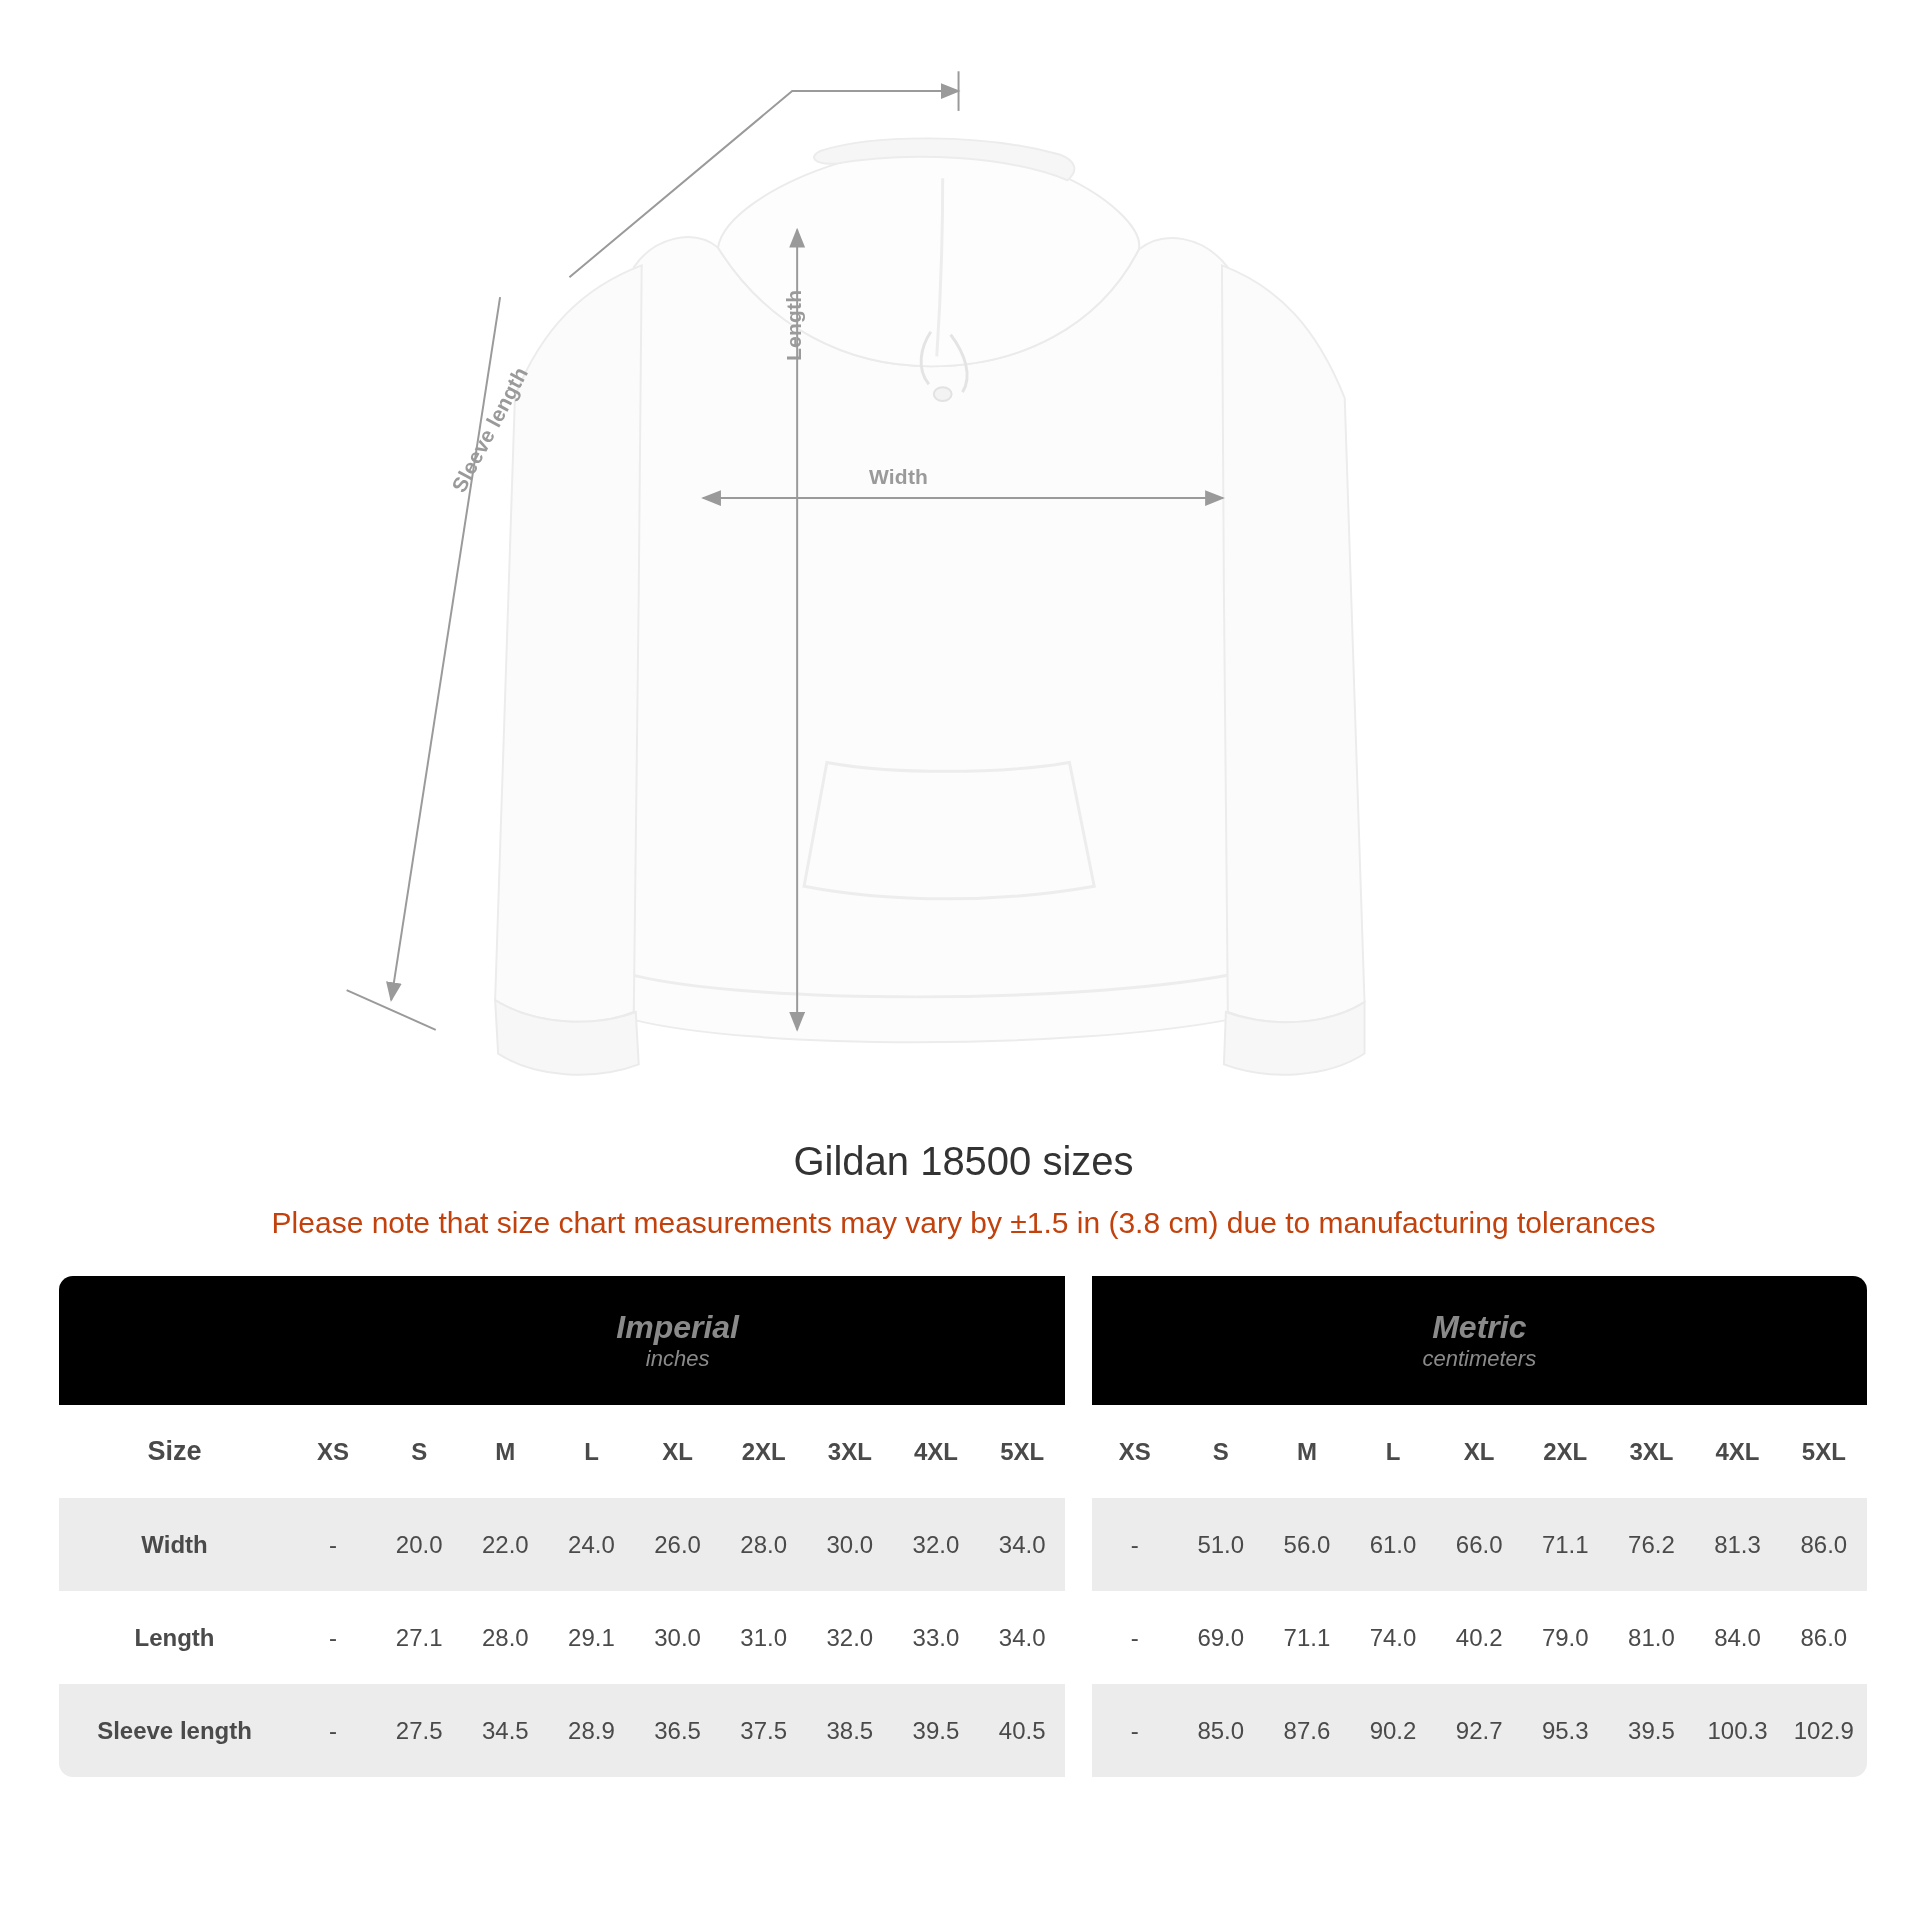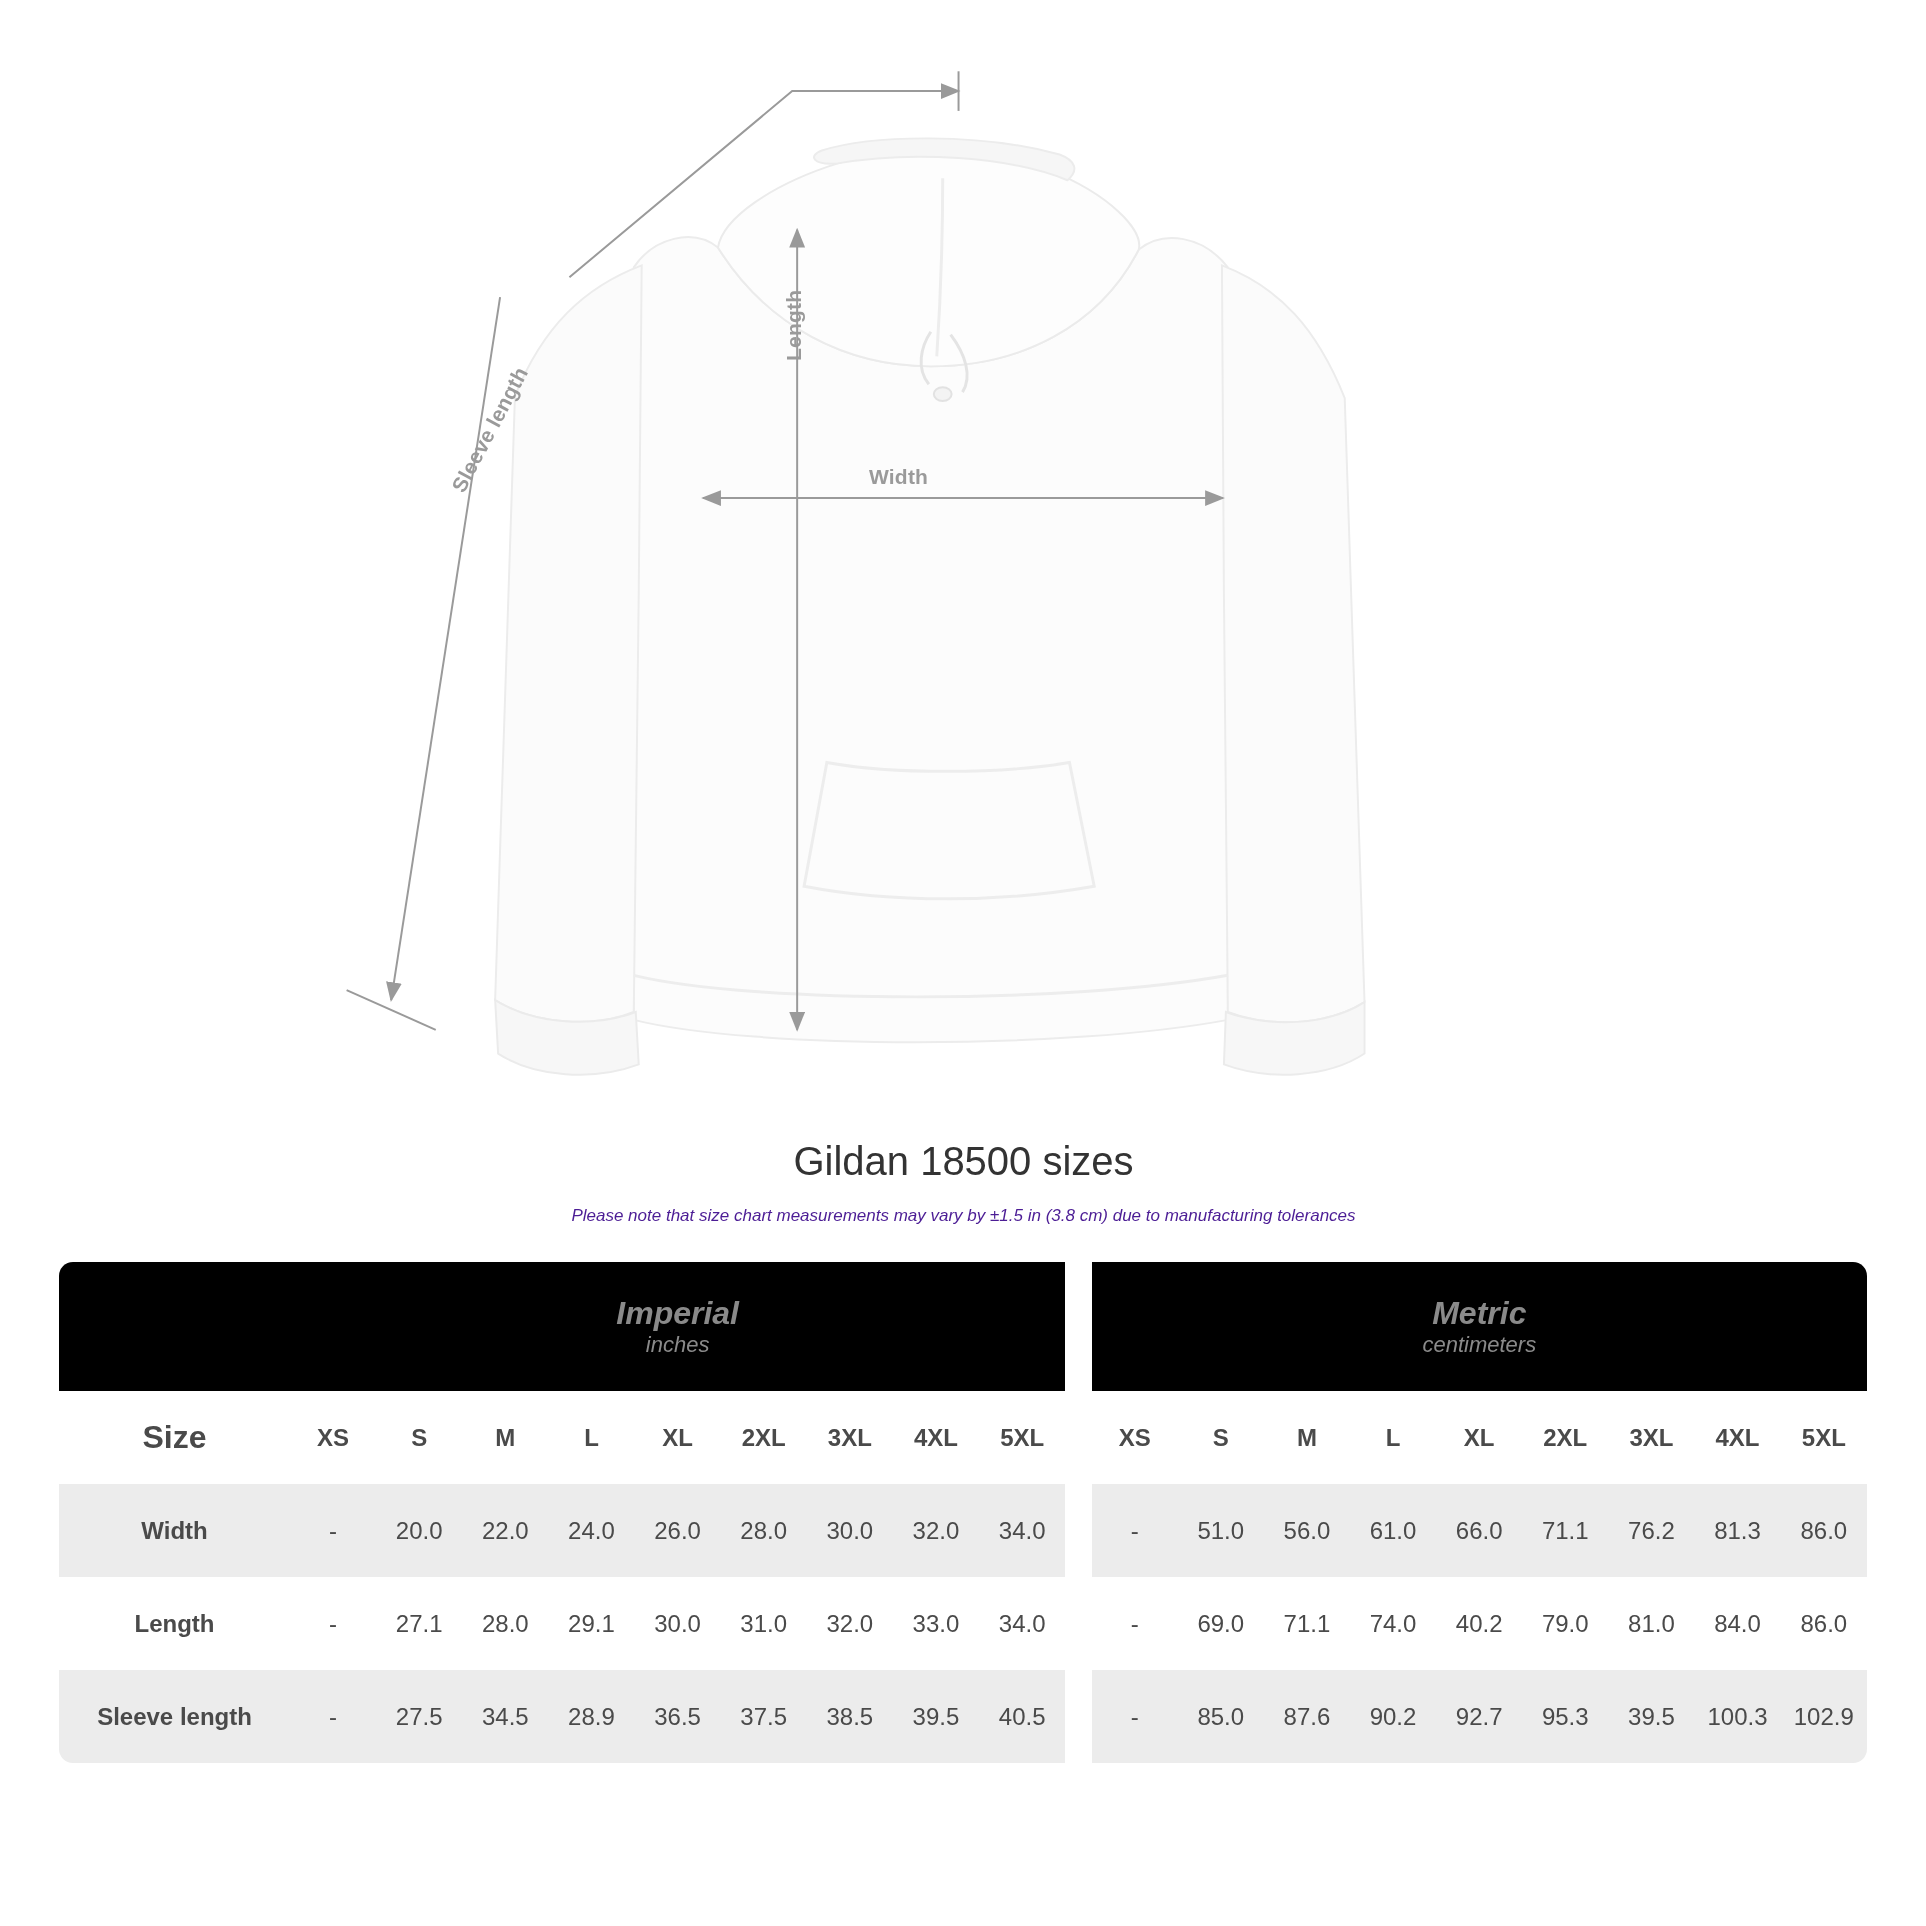--- a/index.html
+++ b/index.html
@@ -57,23 +57,22 @@
     text-align: center;
     margin-top: 30px;
   }
   .chart-title {
     font-size: 40px;
     font-weight: normal;
     color: #333333;
     margin: 0 0 22px 0;
   }
   .chart-note {
-    font-size: 17px;
-    font-style: italic;
-    color: #4c1d95;
+    font-size: 30px;
+    color: #c2410c;
     margin: 0;
   }
 
   
   .table-wrap {
     margin: 36px 59px 0 59px;
   }
   table.size-table {
     border-collapse: collapse;
     width: 1808px;
@@ -113,21 +112,21 @@
   }
 
   .head-row td {
     background: #ffffff;
     height: 91px;
     font-weight: bold;
     font-size: 25px;
     color: #555555;
   }
   .head-row td.rowhead {
-    font-size: 32px;
+    font-size: 27px;
   }
 
   .data-row td {
     height: 91px;
   }
   .data-row.alt td {
     background: #ececec;
   }
   .data-row.plain td {
     background: #ffffff;

